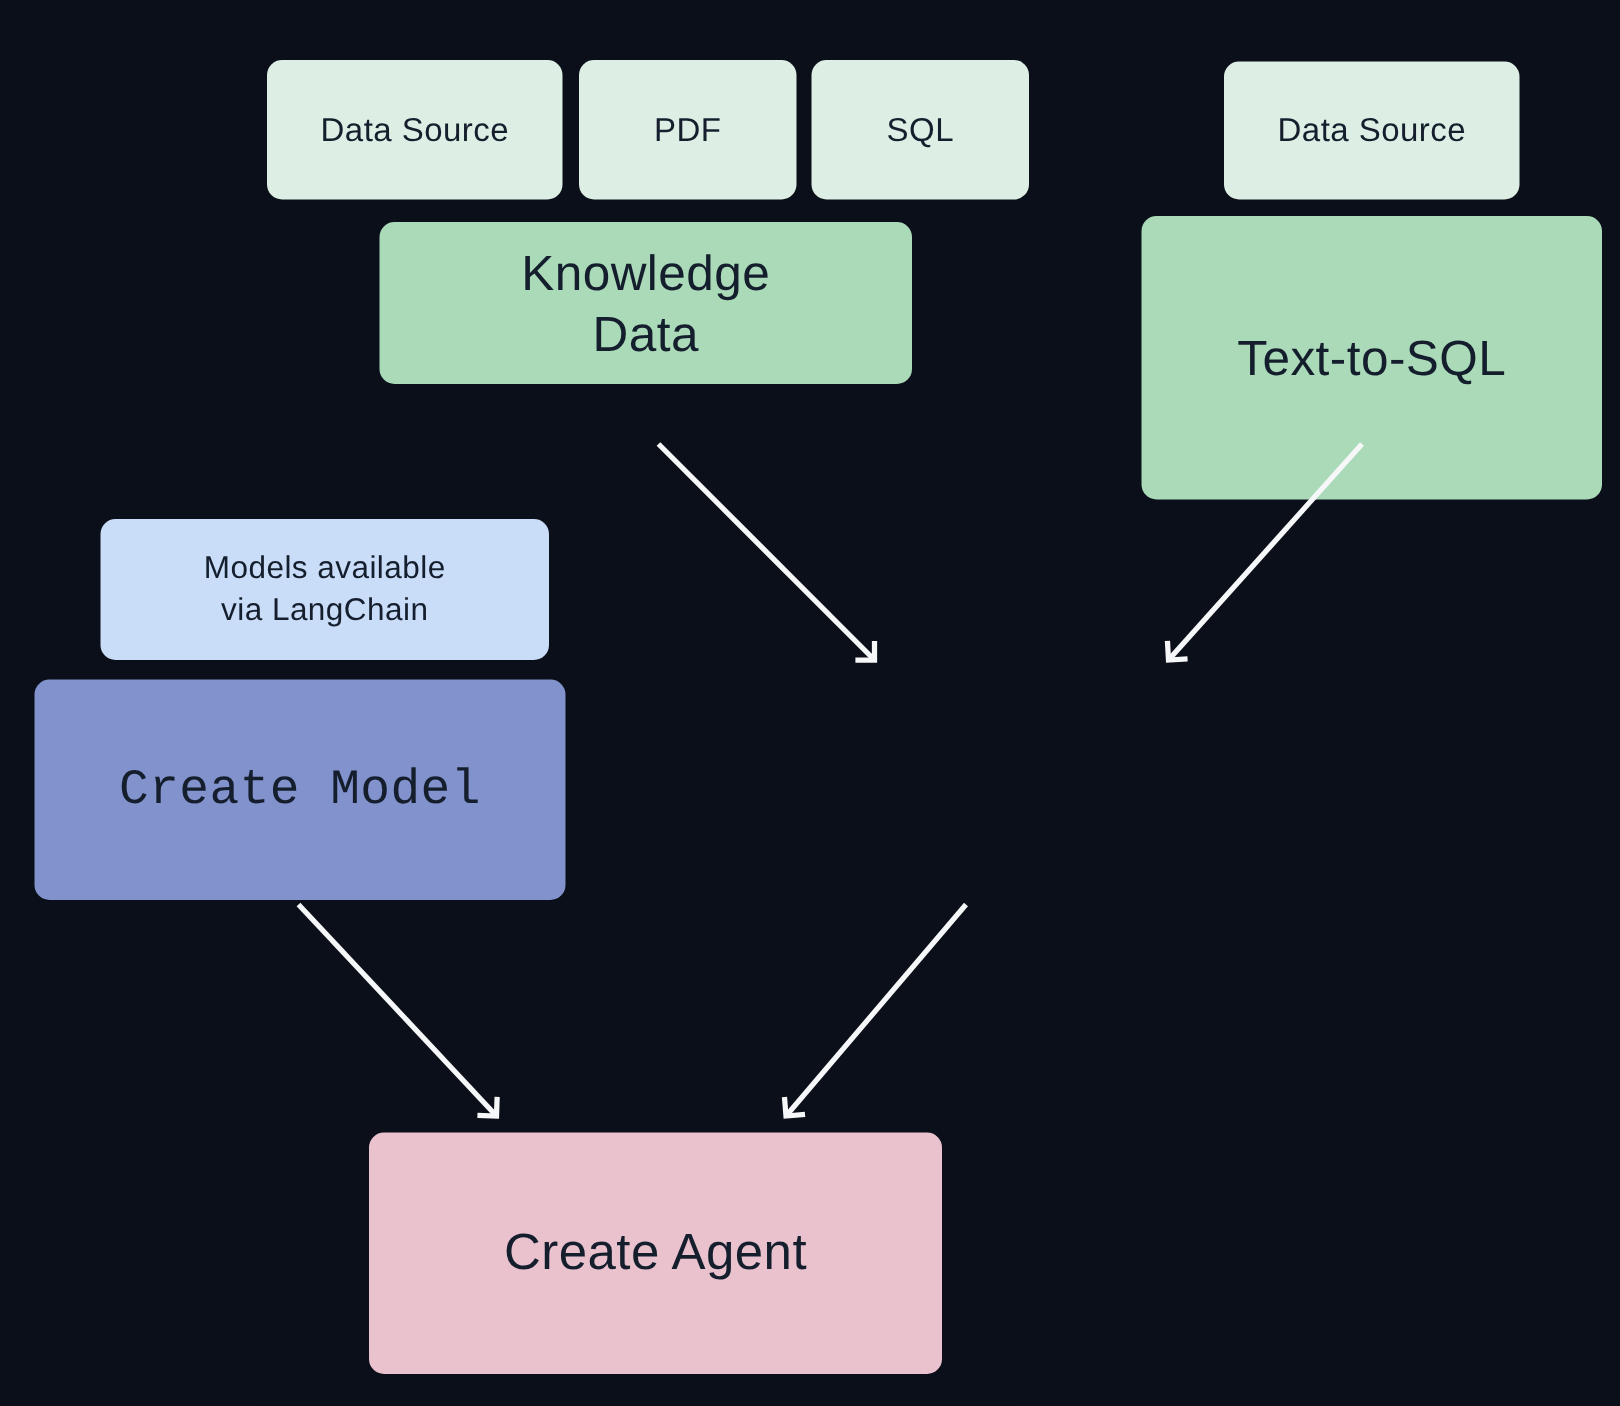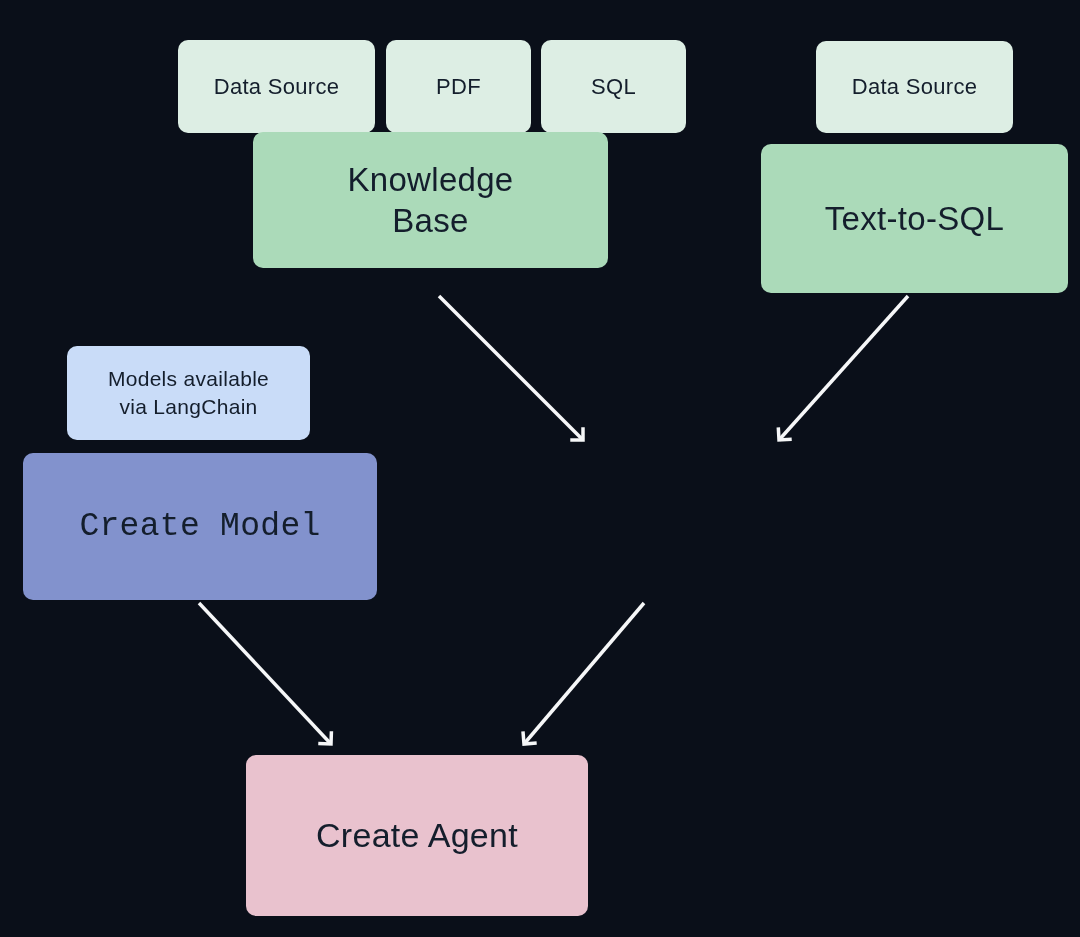--- a/index.html
+++ b/index.html
@@ -38,26 +38,26 @@
   .small-label  { font-size: 22px; }
   .medium-label { font-size: 21px; line-height: 1.35; }
   .big-label    { font-size: 33px; line-height: 1.25; }
   .agent-label  { font-size: 34px; }
 
   
   #n-data-source-left  { left: 178px; top: 40px;  width: 197px; height: 93px; }
   #n-pdf               { left: 386px; top: 40px;  width: 145px; height: 93px; }
   #n-sql               { left: 541px; top: 40px;  width: 145px; height: 93px; text-align: center; }
   #n-data-source-right { left: 816px; top: 41px;  width: 197px; height: 92px; }
-  #n-knowledge-base    { left: 253px; top: 132px; width: 355px; height: 136px; }
-  #n-text-to-sql       { left: 761px; top: 144px; width: 307px; height: 149px; }
-  #n-models-note       { left: 67px;  top: 346px; width: 243px; height: 94px; }
+  #n-knowledge-base    { left: 253px; top: 148px; width: 355px; height: 108px; }
+  #n-text-to-sql       { left: 761px; top: 144px; width: 307px; height: 189px; }
+  #n-models-note       { left: 67px;  top: 346px; width: 299px; height: 94px; }
   #n-create-model      { left: 23px;  top: 453px; width: 354px; height: 147px; }
   #n-create-skill      { left: 498px; top: 453px; width: 351px; height: 146px; }
-  #n-create-agent      { left: 246px; top: 755px; width: 342px; height: 161px; }
+  #n-create-agent      { left: 246px; top: 755px; width: 382px; height: 161px; }
 
   .arrows {
     position: absolute;
     left: 0; top: 0;
     width: 1080px;
     height: 937px;
     pointer-events: none;
   }
   .arrows line {
     stroke: #f6f7f8;
@@ -80,21 +80,21 @@
   <div class="node pale-green small-label" id="n-sql">
     <span class="line">SQL</span>
   </div>
 
   <div class="node pale-green small-label" id="n-data-source-right">
     <span class="line">Data Source</span>
   </div>
 
   <div class="node green big-label" id="n-knowledge-base">
     <span class="line">Knowledge</span>
-    <span class="line">Base</span>
+    <span class="line">Data</span>
   </div>
 
   <div class="node green big-label" id="n-text-to-sql">
     <span class="line">Text-to-SQL</span>
   </div>
 
   <div class="node light-blue medium-label" id="n-models-note">
     <span class="line">Models available</span>
     <span class="line">via LangChain</span>
   </div>

